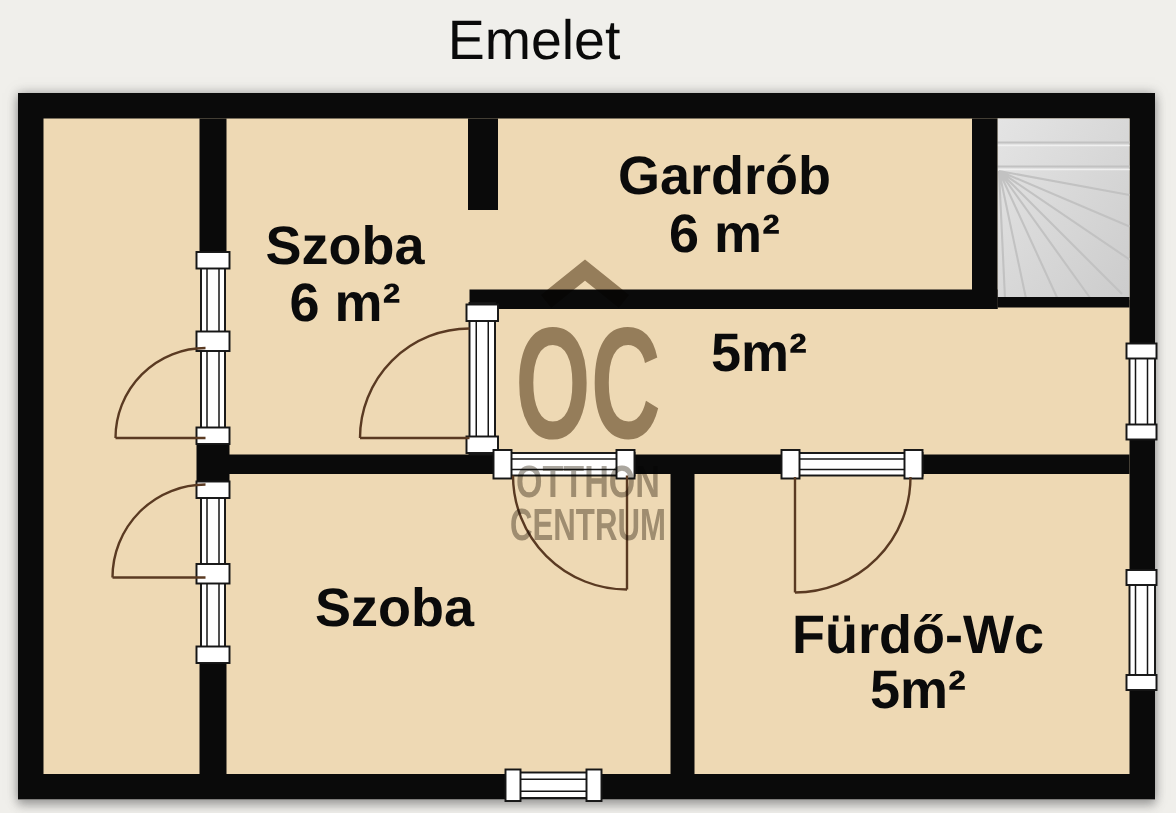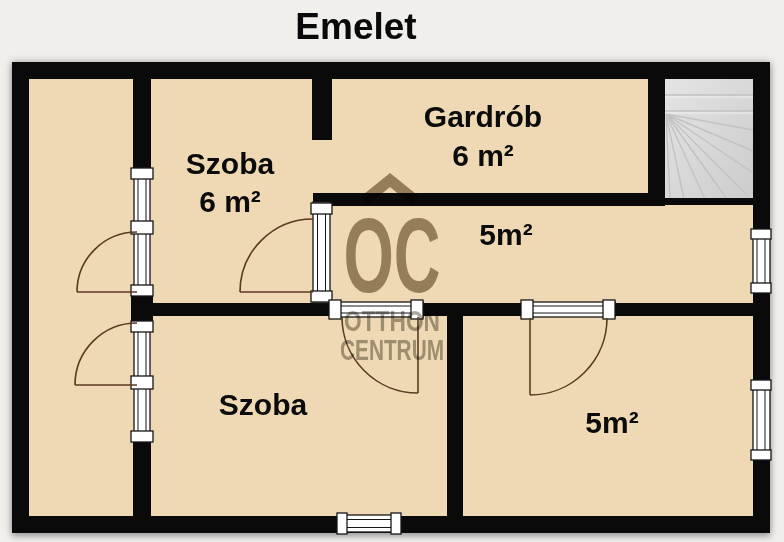--- a/index.html
+++ b/index.html
@@ -3,40 +3,40 @@
 <meta charset="utf-8">
 <style>
   html,body{margin:0;padding:0;}
   .stage{
     position:relative; width:784px; height:542px; overflow:hidden;
     background:var(--background,#f0efeb);
     font-family:"Liberation Sans", sans-serif;
   }
   .page-title{
     position:absolute; left:206px; top:6px; width:300px;
-    text-align:center; font-size:37px; font-weight:bold; color:#0a0a0a;
+    text-align:center; font-size:37px; font-weight:normal; color:#0a0a0a;
     letter-spacing:0px;
   }
   .plan-shadow{
     position:absolute; left:12px; top:62px; width:758px; height:471px;
     box-shadow:0 0 7px rgba(110,110,110,.6), 0 4px 6px rgba(120,120,120,.45);
   }
   svg.plan-svg, svg.wm-svg{ position:absolute; left:0; top:0; }
   svg.wm-svg{ mix-blend-mode:multiply; opacity:.95; pointer-events:none; }
   .wall{ fill:var(--wall,#0a0a0a); }
   .floor{ fill:var(--floor,#eed9b4); }
   .frame{ fill:#ffffff; stroke:#161616; stroke-width:1.3; }
   .frame-inner{ fill:none; stroke:#161616; stroke-width:1; }
   .arc{ fill:none; stroke:var(--door_arc,#5a3a22); stroke-width:1.6; }
   .leaf{ stroke:var(--door_arc,#5a3a22); stroke-width:1.6; }
   .stair-line{ stroke:#c2c2c2; stroke-width:1.4; fill:none; }
   .stair-hi{ stroke:#f0f0f0; stroke-width:1; fill:none; }
   .room-label{
     position:absolute; text-align:center; color:#0b0b0b;
-    font-weight:bold; font-size:30px; line-height:37px;
+    font-weight:bold; font-size:36px; line-height:37px;
   }
   .room-label span{ display:block; }
   .wm-logo{
     font-weight:bold; font-size:106px; fill:var(--watermark_logo,#9b8d79);
     text-anchor:middle; font-family:"Liberation Sans", sans-serif;
   }
   .wm-text{
     font-weight:bold; font-size:30px; fill:var(--watermark_text,#a6a199);
     text-anchor:middle; font-family:"Liberation Sans", sans-serif;
   }
@@ -175,20 +175,21 @@
     <span>Gardrób</span>
     <span>6 m²</span>
   </div>
   <div class="room-label" style="left:406px; top:217px; width:200px; line-height:36px;">
     <span>5m²</span>
   </div>
   <div class="room-label" style="left:163px; top:386px; width:200px;">
     <span>Szoba</span>
   </div>
   <div class="room-label" style="left:512px; top:404px; width:200px;">
+    <span>Fürdő-Wc</span>
     <span>5m²</span>
   </div>
 
   <svg class="wm-svg" width="784" height="542" viewBox="0 0 784 542">
     <path d="M364,201 L390,180 L416,201" fill="none" stroke="#9b8d79" stroke-width="11"></path>
     <text class="wm-logo" x="392" y="292" textLength="97" lengthAdjust="spacingAndGlyphs">OC</text>
     <text class="wm-text" x="392" y="331" textLength="96" lengthAdjust="spacingAndGlyphs">OTTHON</text>
     <text class="wm-text" x="392" y="360" textLength="104" lengthAdjust="spacingAndGlyphs">CENTRUM</text>
   </svg>
 

